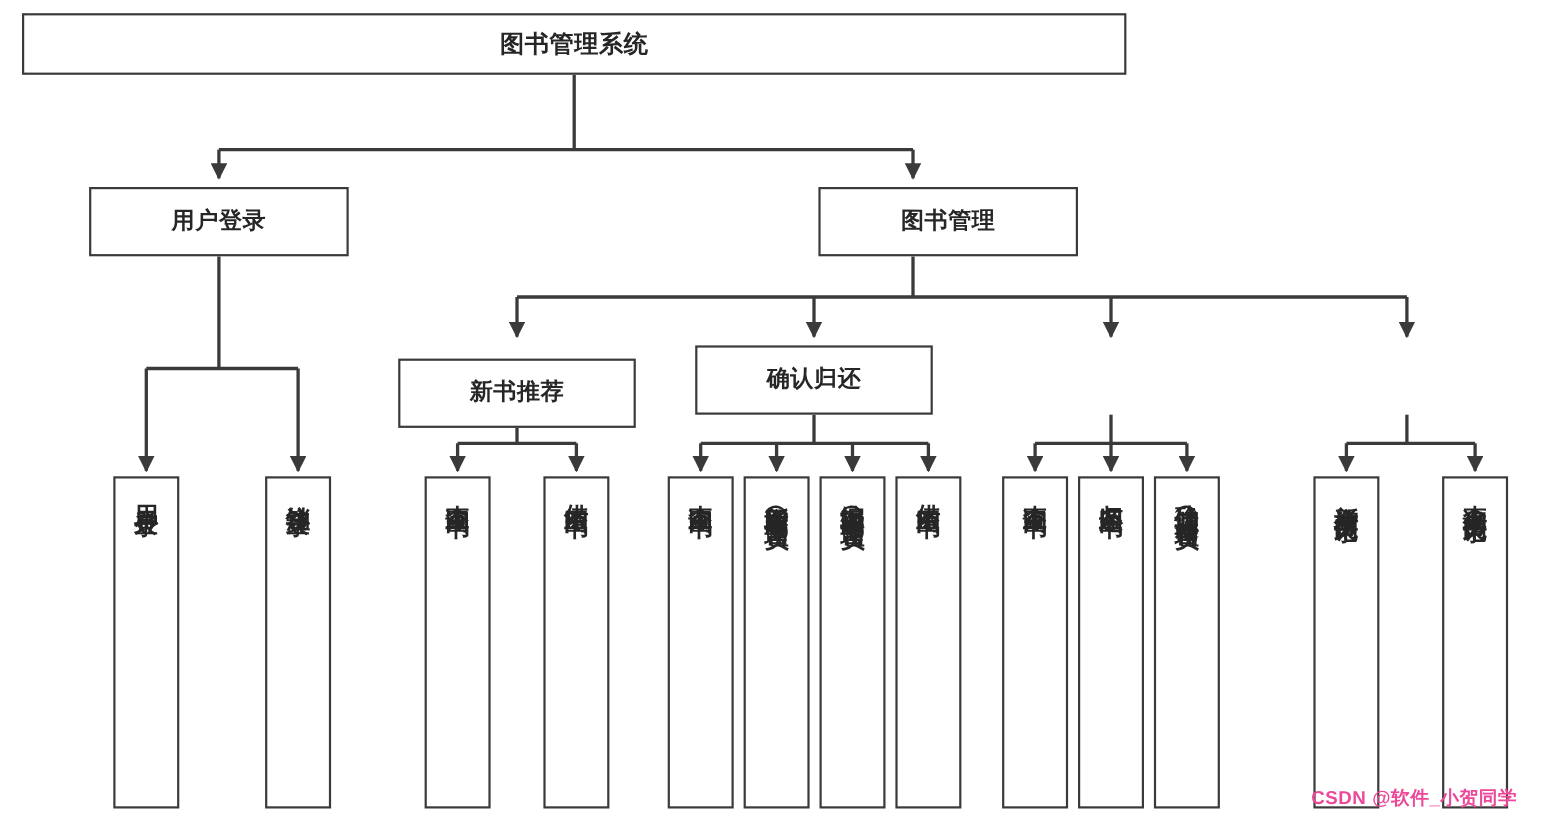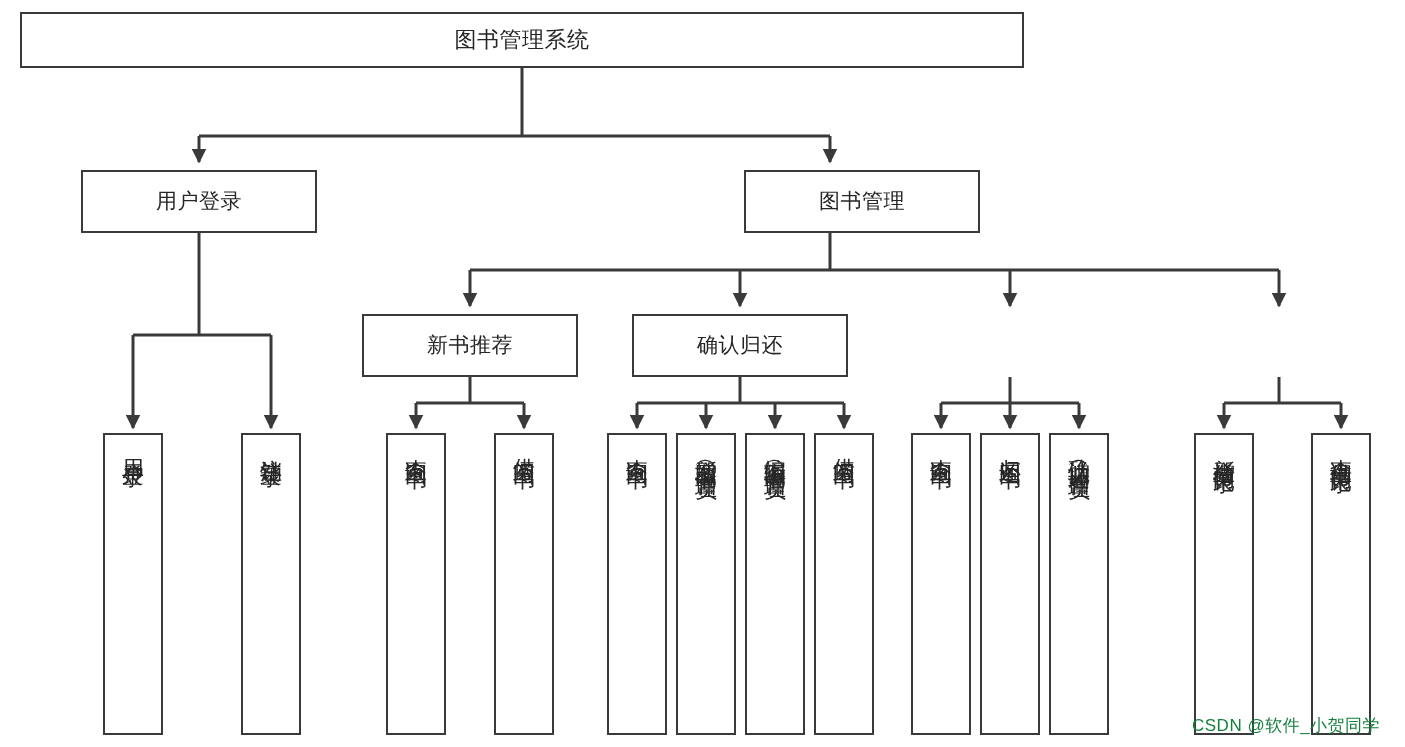--- a/index.html
+++ b/index.html
@@ -12,20 +12,21 @@
     height: 747px;
     font-family: "Liberation Sans", "DejaVu Sans", sans-serif;
     overflow: hidden;
     position: relative;
   }
   #diagram-root {
     position: relative;
     width: 1405px;
     height: 747px;
     background: #ffffff;
+    font-weight: bold;
   }
   svg.connectors {
     position: absolute;
     left: 0;
     top: 0;
     width: 1405px;
     height: 747px;
     pointer-events: none;
   }
   .node {
@@ -59,21 +60,21 @@
     text-orientation: upright;
     font-size: 22px;
     letter-spacing: 3px;
     line-height: 1.0;
     white-space: nowrap;
   }
   .node.root .label { font-size: 22px; }
   .watermark {
     position: absolute;
     font-size: 17px;
-    color: #15803d;
+    color: #ec4899;
     white-space: nowrap;
     letter-spacing: 0.5px;
   }
 </style>
 </head>
 <body>
 
 <div id="diagram-root">
 
   <svg class="connectors" viewBox="0 0 1405 747" xmlns="http://www.w3.org/2000/svg">
@@ -131,21 +132,21 @@
   </div>
 
   <div class="node horiz" style="left:81px; top:170px; width:236px; height:63px;">
     <span class="label">用户登录</span>
   </div>
 
   <div class="node horiz" style="left:744px; top:170px; width:236px; height:63px;">
     <span class="label">图书管理</span>
   </div>
 
-  <div class="node horiz" style="left:362px; top:314px; width:216px; height:63px;">
+  <div class="node horiz" style="left:362px; top:326px; width:216px; height:63px;">
     <span class="label">新书推荐</span>
   </div>
 
   <div class="node horiz" style="left:632px; top:314px; width:216px; height:63px;">
     <span class="label">确认归还</span>
   </div>
 
 
 
   <div class="node vert" style="left:103px; top:433px; width:60px; height:302px;">

